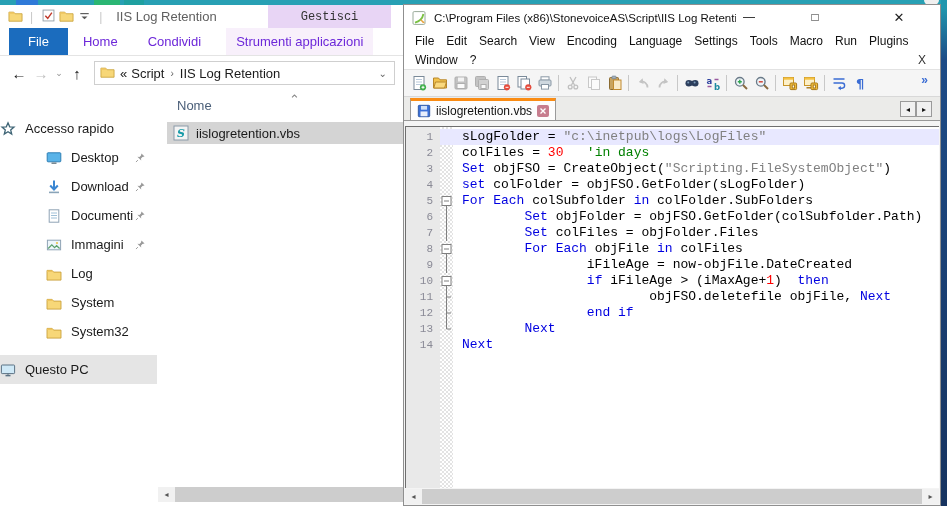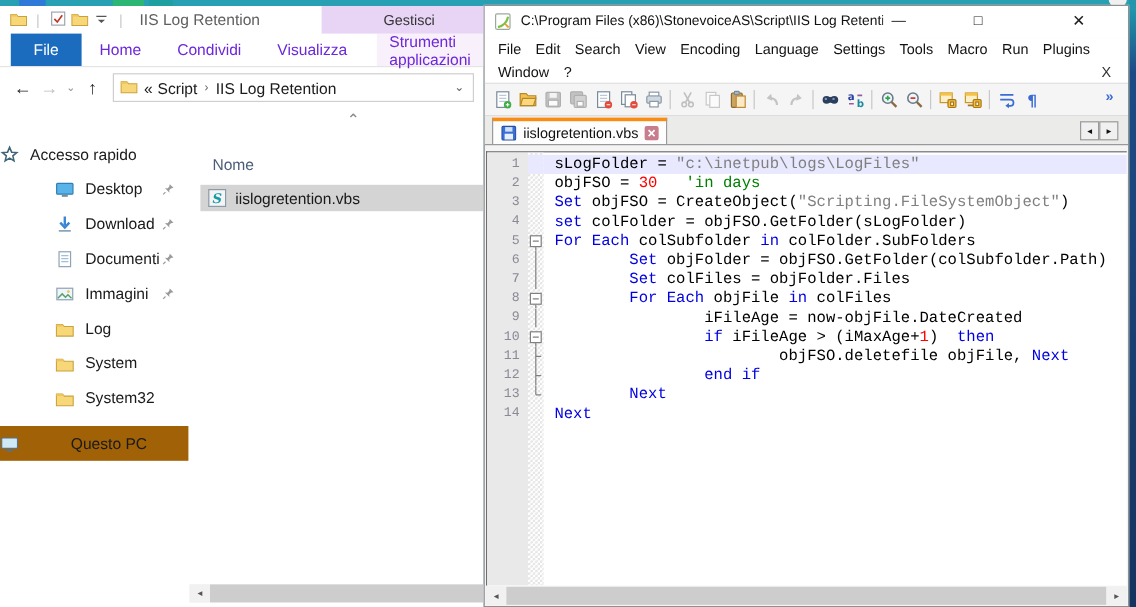--- a/index.html
+++ b/index.html
@@ -12,22 +12,22 @@
     background:linear-gradient(180deg,#2196ad 0,#2196ad 8px,#1d4b86 60px,#16335f 100%); }
 
   
   #explorer { position:absolute; left:0; top:5px; width:403px; height:501px; background:#fff;
     font-size:13px; color:#1a1a1a; }
   .ex-titlebar { position:relative; height:23px; display:flex; align-items:center; padding-left:6px; }
   .ex-titlebar .qat-sep { color:#c8c8c8; margin:0 6px; font-size:12px; }
   .qat-btn { width:18px; height:18px; display:flex; align-items:center; justify-content:center; }
   .qat-btn svg { width:15px; height:15px; }
   .ex-title { color:#5f5f5f; margin-left:8px; font-size:13px; white-space:nowrap; }
-  .gestisci { position:absolute; left:268px; top:0; width:146px; height:23px; background:#e8d5f5;
-    display:flex; align-items:center; justify-content:center; font-size:12px; color:#333; }
+  .gestisci { position:absolute; left:268px; top:0; width:123px; height:23px; background:#e8d5f5;
+    display:flex; align-items:center; justify-content:center; font-size:12px; color:#333;font-family:Liberation Mono, monospace; }
 
   .ex-tabs { height:28px; display:flex; align-items:stretch; border-bottom:1px solid #e4e4e4; }
   .ex-tab { display:flex; align-items:center; padding:0 15px; cursor:default; color:#6d28d9; }
   .ex-tab.file { background:#1b6cbe; color:#fff; padding:0 19px; margin-left:9px; }
   .ex-tab.contextual { background:#f8f0fb; margin-left:10px; padding:0 10px; }
 
   .ex-nav { height:34px; display:flex; align-items:center; padding:0 8px; }
   .nav-arrow { width:22px; text-align:center; font-size:15px; }
   .nav-arrow.dis { color:#bfbfbf; }
   .nav-arrow.sm { width:14px; font-size:9px; color:#909090; }
@@ -38,27 +38,27 @@
   .addr .csep { color:#666; font-size:10px; margin:0 2px; }
   .addr .addr-drop { margin-left:auto; color:#666; font-size:10px; padding-right:2px; }
 
   .ex-body { display:flex; height:416px; position:relative; }
   #navpane { width:157px; padding-top:24px; flex:none; }
   .nav-item { height:29px; display:flex; align-items:center; position:relative; cursor:default; }
   .nav-item .icon { width:16px; height:16px; flex:none; margin-right:9px; }
   .nav-item .icon svg { width:16px; height:16px; }
   .nav-item.lv0 { }
   .nav-item.lv1 { padding-left:46px; }
-  .nav-item.sel { background:#a16207;gap:34px; }
+  .nav-item.sel { background:#e5e5e5; }
   .nav-item.gap { margin-top:9px; }
   .nav-item .pin { position:absolute; right:10px; width:13px; height:13px; }
   .nav-item .pin svg { width:13px; height:13px; }
 
   #filepane { flex:1; position:relative; }
-  .col-header { padding:8px 0 0 20px; color:#4a5e78;margin-top:32px; }
+  .col-header { padding:8px 0 0 20px; color:#4a5e78; }
   .sort-caret { position:absolute; left:132px; top:2px; color:#8a8a8a; }
   .file-row { margin:9px 0 0 10px; height:22px; display:flex; align-items:center;
     background:#d4d4d4; padding-left:6px; }
   .file-row .icon { width:16px; height:16px; margin-right:7px; }
   .file-row .icon svg { width:16px; height:16px; }
   .ex-hscroll { position:absolute; left:158px; right:0; bottom:4px; height:15px; display:flex;
     background:#f1f1f1; }
   .sbtn { width:17px; display:flex; align-items:center; justify-content:center;
     font-size:8px; color:#555; background:#f1f1f1; flex:none; }
   .sthumb { flex:1; background:#cdcdcd; }
@@ -159,21 +159,20 @@
       </span>
     <span class="qat-sep">|</span>
     <span class="ex-title">IIS Log Retention</span>
     <div class="gestisci">Gestisci</div>
   </div>
 
   <div class="ex-tabs" id="ex-tabs">
       <div class="ex-tab file">File</div>
       <div class="ex-tab">Home</div>
       <div class="ex-tab">Condividi</div>
-      <div class="ex-tab">Visualizza</div>
       <div class="ex-tab contextual">Strumenti applicazioni</div>
     </div>
 
   <div class="ex-nav">
     <span class="nav-arrow">←</span>
     <span class="nav-arrow dis">→</span>
     <span class="nav-arrow sm">⌄</span>
     <span class="nav-arrow">↑</span>
     <div class="addr">
       <span><svg viewBox="0 0 16 16" xmlns="http://www.w3.org/2000/svg">
@@ -503,21 +502,21 @@
     <div class="fold-bg"></div>
     <div id="code-lines">
         <div class="eline cur">
           <span class="num">1</span>
           <span class="foldcell"></span>
           <span class="code"><span class="t-d">sLogFolder = </span><span class="t-s">"c:\inetpub\logs\LogFiles"</span></span>
         </div>
         <div class="eline">
           <span class="num">2</span>
           <span class="foldcell"></span>
-          <span class="code"><span class="t-d">objFSO = </span><span class="t-n">30</span><span class="t-d">   </span><span class="t-c">'in days</span></span>
+          <span class="code"><span class="t-d">colFiles = </span><span class="t-n">30</span><span class="t-d">   </span><span class="t-c">'in days</span></span>
         </div>
         <div class="eline">
           <span class="num">3</span>
           <span class="foldcell"></span>
           <span class="code"><span class="t-k">Set</span><span class="t-d"> objFSO = CreateObject(</span><span class="t-s">"Scripting.FileSystemObject"</span><span class="t-d">)</span></span>
         </div>
         <div class="eline">
           <span class="num">4</span>
           <span class="foldcell"></span>
           <span class="code"><span class="t-k">set</span><span class="t-d"> colFolder = objFSO.GetFolder(sLogFolder)</span></span>

